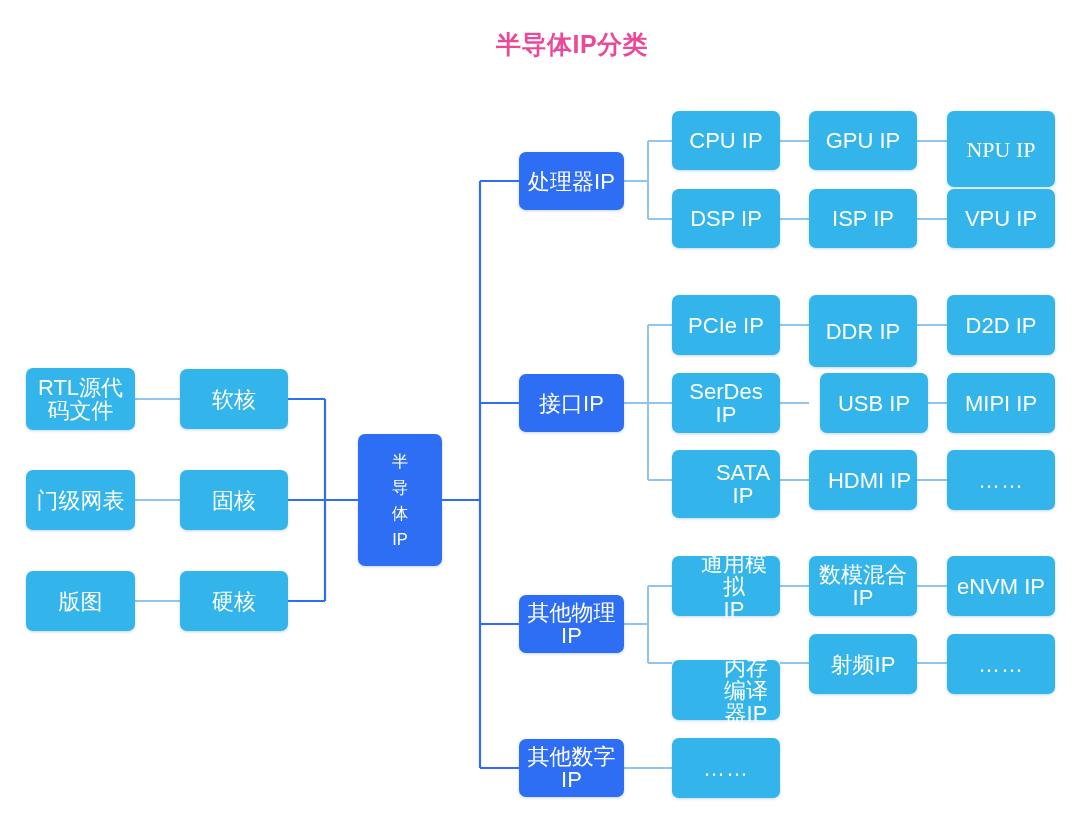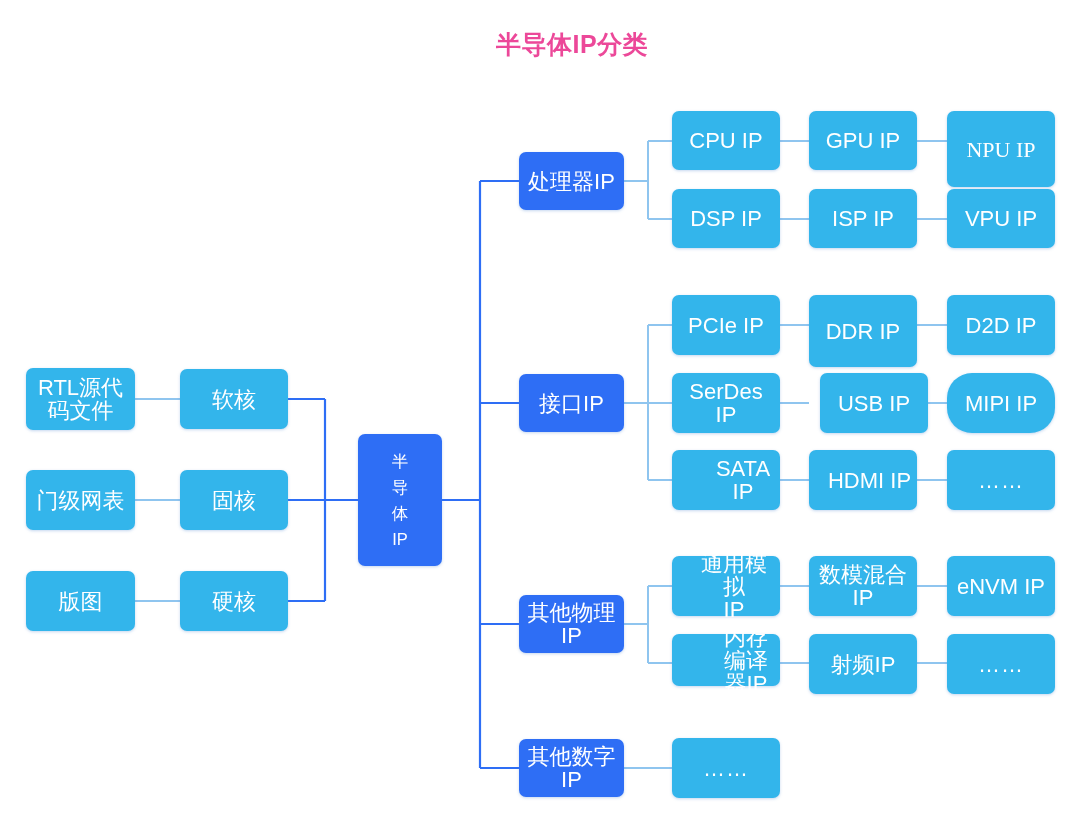--- a/index.html
+++ b/index.html
@@ -169,32 +169,32 @@
   <div class="node light" style="left:672px;top:189px;width:108px;height:59px;">DSP IP</div>
   <div class="node light" style="left:809px;top:189px;width:108px;height:59px;">ISP IP</div>
   <div class="node light" style="left:947px;top:189px;width:108px;height:59px;">VPU IP</div>
 
   <div class="node light" style="left:672px;top:295px;width:108px;height:60px;">PCIe IP</div>
   <div class="node light" style="left:809px;top:295px;width:108px;height:72px;">DDR IP</div>
   <div class="node light" style="left:947px;top:295px;width:108px;height:60px;">D2D IP</div>
 
   <div class="node light" style="left:672px;top:373px;width:108px;height:60px;">SerDes IP</div>
   <div class="node light" style="left:809px;top:373px;width:108px;height:60px;margin-left:11px;">USB IP</div>
-  <div class="node light" style="left:947px;top:373px;width:108px;height:60px;border-radius:25px;">MIPI IP</div>
-
-  <div class="node light" style="left:672px;top:450px;width:108px;height:60px;padding-left:38px;">SATA IP</div>
+  <div class="node light" style="left:947px;top:373px;width:108px;height:60px;">MIPI IP</div>
+
+  <div class="node light" style="left:672px;top:450px;width:108px;height:68px;padding-left:38px;">SATA IP</div>
   <div class="node light" style="left:809px;top:450px;width:108px;height:60px;padding-left:17px;">HDMI IP</div>
   <div class="node light ellipsis" style="left:947px;top:450px;width:108px;height:60px;">……</div>
 
   <div class="node light" style="left:672px;top:556px;width:108px;height:60px;padding-left:20px;">通用模拟
 IP</div>
   <div class="node light" style="left:809px;top:556px;width:108px;height:60px;">数模混合
 IP</div>
   <div class="node light" style="left:947px;top:556px;width:108px;height:60px;">eNVM IP</div>
 
-  <div class="node light" style="left:672px;top:634px;width:108px;height:52px;padding-left:44px;">内存编译
+  <div class="node light" style="left:672px;top:660px;width:108px;height:60px;padding-left:44px;">内存编译
 器IP</div>
   <div class="node light" style="left:809px;top:634px;width:108px;height:60px;">射频IP</div>
   <div class="node light ellipsis" style="left:947px;top:634px;width:108px;height:60px;">……</div>
 
   <div class="node light ellipsis" style="left:672px;top:738px;width:108px;height:60px;">……</div>
 
 </div>
 
 </body></html>

